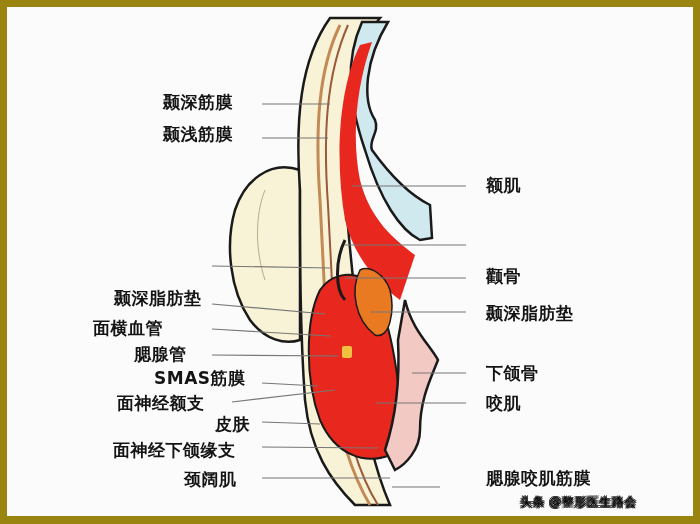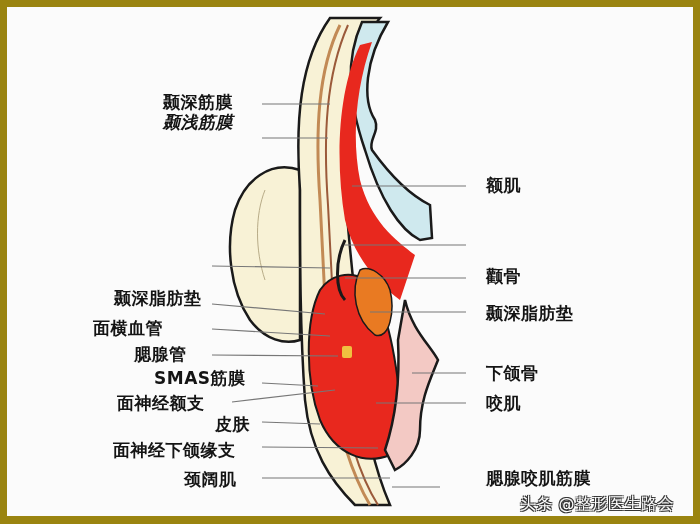--- a/index.html
+++ b/index.html
@@ -2,21 +2,21 @@
 <html><head>
 <meta charset="utf-8">
 <style>
   html, body { margin:0; padding:0; }
   body { width:700px; height:524px; overflow:hidden; background:#9a8410; font-family:"DejaVu Sans", sans-serif; }
   .frame { position:absolute; left:0; top:0; width:700px; height:476px; background:#9a8410; }
   .canvas { position:absolute; left:7px; top:7px; width:686px; height:509px; background:#fbfbfb; }
   svg.art { position:absolute; left:0; top:0; }
   .label { position:absolute; font-weight:bold; font-size:17px; color:#141414; white-space:nowrap; line-height:20px; letter-spacing:0.5px; }
   .label.left { text-align:right; }
-  .watermark { position:absolute; left:520px; top:494px; font-size:16px; color:#ffffff; white-space:nowrap;
+  .watermark { position:absolute; left:520px; top:494px; font-size:12px; color:#000000; white-space:nowrap;
     text-shadow: -1px -1px 0 #333, 1px -1px 0 #333, -1px 1px 0 #333, 1px 1px 0 #333; letter-spacing:0.5px; }
 </style>
 </head>
 <body>
 
 <div class="frame">
   <div class="canvas">
     <svg class="art" width="686" height="509" viewBox="7 7 686 509">
 
       <path d="M300,170 C270,160 245,180 235,210 C225,245 230,290 250,320 C265,340 285,345 300,340 Z" fill="#f8f2d6" stroke="#1a1a1a" stroke-width="2.5"></path>
@@ -60,21 +60,21 @@
         <line x1="345" y1="278" x2="466" y2="278"></line>
         <line x1="370" y1="312" x2="466" y2="312"></line>
         <line x1="412" y1="373" x2="466" y2="373"></line>
         <line x1="376" y1="403" x2="466" y2="403"></line>
         <line x1="392" y1="487" x2="440" y2="487"></line>
       </g>
     </svg>
   </div>
 
   <div class="label left" style="left:163px;top:92px;">颞深筋膜</div>
-  <div class="label left" style="left:163px;top:112px;font-style:italic;">颞浅筋膜</div>
+  <div class="label left" style="left:163px;top:124px;">颞浅筋膜</div>
   <div class="label left" style="left:114px;top:288px;">颞深脂肪垫</div>
   <div class="label left" style="left:93px;top:318px;">面横血管</div>
   <div class="label left" style="left:134px;top:344px;">腮腺管</div>
   <div class="label left" style="left:154px;top:368px;">SMAS筋膜</div>
   <div class="label left" style="left:117px;top:393px;">面神经额支</div>
   <div class="label left" style="left:215px;top:414px;">皮肤</div>
   <div class="label left" style="left:113px;top:440px;">面神经下颌缘支</div>
   <div class="label left" style="left:184px;top:469px;">颈阔肌</div>
 
   <div class="label" style="left:486px;top:175px;">额肌</div>

